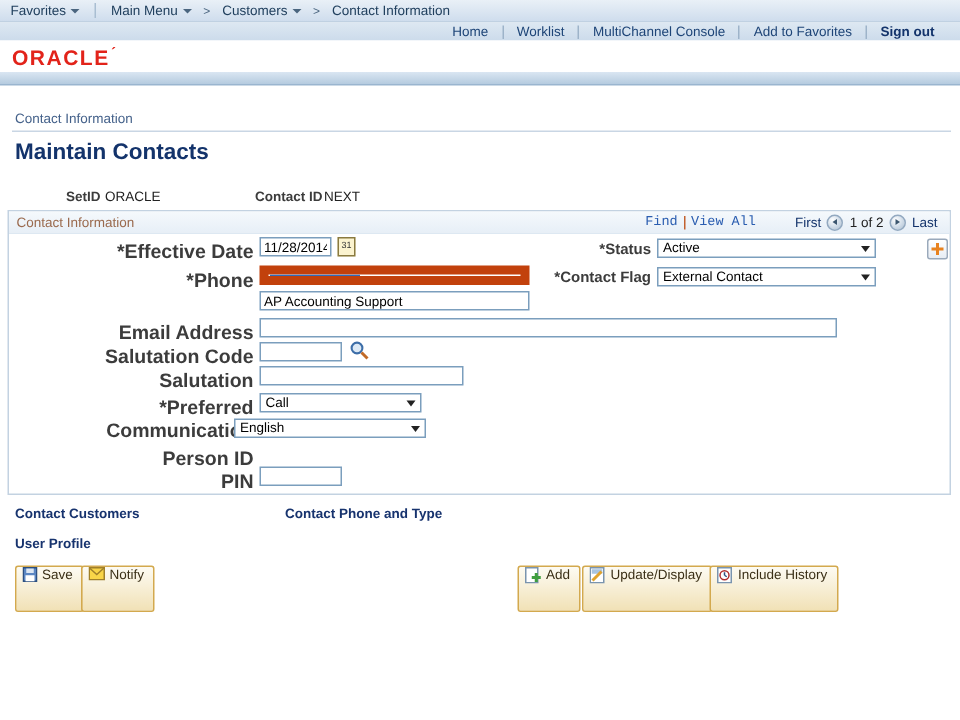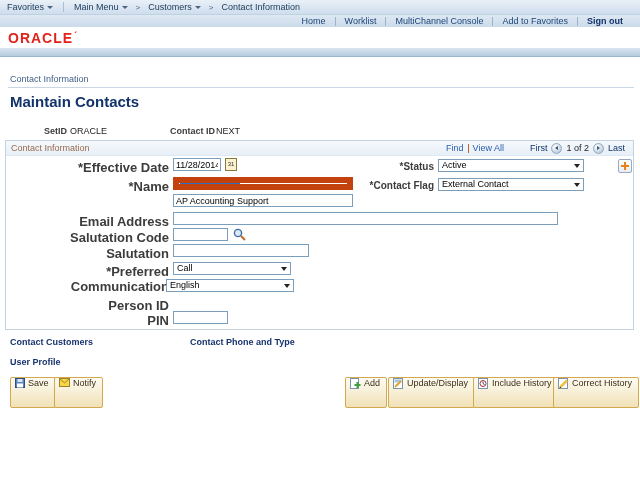--- a/index.html
+++ b/index.html
@@ -47,21 +47,21 @@
   .keylbl{position:absolute;font-size:9px;font-weight:bold;color:#3c3c3c;}
   .keyval{position:absolute;font-size:9px;color:#222;}
 
   
   .groupbox{position:absolute;left:5px;top:140px;width:629px;height:190px;box-sizing:border-box;
             border:1px solid #c3d2e1;background:#fff;}
   .gb-header{height:14px;background:linear-gradient(#f5f9fc,#e7eff7);border-bottom:1px solid #dde8f2;
              display:flex;align-items:center;font-size:9px;}
   .gb-title{color:#9a6a4e;padding-left:5px;}
   .gb-nav{margin-left:auto;display:flex;align-items:center;gap:4px;padding-right:8px;}
-  .gblink{color:#2a5db0;cursor:pointer;}
+  .gblink{color:#2a5db0;cursor:pointer;font-family:Liberation Mono, monospace;}
   .gbsep{width:1px;height:9px;background:#c2612f;}
   .firstlast{color:#13336b;}
   .first-label{margin-left:22px;}
   .page-ind{color:#222;}
   .navcircle{width:11px;height:11px;border-radius:50%;box-sizing:border-box;cursor:pointer;
              background:radial-gradient(circle at 35% 30%,#ffffff,#cfdbe7 55%,#aebfd0);
              border:1px solid #93a9c0;display:flex;align-items:center;justify-content:center;}
   .tri-l{width:0;height:0;border-top:2.5px solid transparent;border-bottom:2.5px solid transparent;
          border-right:3.5px solid #3b566f;}
   .tri-r{width:0;height:0;border-top:2.5px solid transparent;border-bottom:2.5px solid transparent;
@@ -166,21 +166,21 @@
         <span class="firstlast">Last</span>
       </div>
     </div>
 
     <span class="lbl" style="top:19px;">*Effective Date</span>
     <input class="inp" style="left: 167px; top: 17px; width: 48px;" type="text" value="11/28/2014">
     <span class="calicon" style="left:219px;top:17px;">
         <span>31</span>
       </span>
 
-    <span class="lbl" style="top:38px;">*Name</span>
+    <span class="lbl" style="top:38px;">*Phone</span>
     <div class="inp-div" style="left:167px;top:36px;width:180px;">
       <span class="sel">Maria Gunther</span>
     </div>
 
     <input class="inp" style="left: 167px; top: 53px; width: 180px;" type="text" value="AP Accounting Support">
 
     <span class="lbl" style="top:73px;">Email Address</span>
     <input class="inp" style="left: 167px; top: 71px; width: 385px;" type="text" value="">
 
     <span class="lbl" style="top:89px;">Salutation Code</span>
@@ -189,25 +189,25 @@
       <svg width="13" height="13" viewBox="0 0 13 13">
           <circle cx="5" cy="5" r="3.6" fill="#dce9f5" stroke="#3d6ea8" stroke-width="1.4"></circle>
           <line x1="8" y1="8" x2="12" y2="12" stroke="#c06a28" stroke-width="2"></line>
         </svg>
     </span>
 
     <span class="lbl" style="top:105px;">Salutation</span>
     <input class="inp" style="left: 167px; top: 103px; width: 136px;" type="text" value="">
 
     <span class="lbl" style="top:123px;">*Preferred Communication</span>
-    <div class="dd" style="left:167px;top:121px;width:118px;">
+    <div class="dd" style="left:167px;top:121px;width:108px;">
       <span>Call</span>
     </div>
 
-    <div class="dd" style="left:160px;top:138px;width:128px;">
+    <div class="dd" style="left:150px;top:138px;width:128px;">
       <span>English</span>
     </div>
 
     <span class="lbl" style="top:172px;">PIN</span>
 
     <span class="lbl" style="top:157px;">Person ID</span>
     <input class="inp" style="left: 167px; top: 170px; width: 55px;" type="text" value="">
 
     <span class="rlbl" style="top:20px;">*Status</span>
     <div class="dd" style="left:432px;top:18px;width:146px;">
@@ -259,22 +259,14 @@
   </button>
   <button class="btn" style="left:473px;top:377px;">
     <svg width="11" height="11" viewBox="0 0 11 11">
         <rect x="0.5" y="0.5" width="9" height="10" fill="#fff" stroke="#7a94ae"></rect>
         <circle cx="5" cy="5.5" r="3" fill="#fff" stroke="#b03030"></circle>
         <line x1="5" y1="5.5" x2="5" y2="3.5" stroke="#2c4f80"></line>
         <line x1="5" y1="5.5" x2="6.5" y2="6.5" stroke="#2c4f80"></line>
       </svg>
     <span>Include History</span>
   </button>
-  <button class="btn" style="left:553px;top:377px;">
-    <svg width="11" height="11" viewBox="0 0 11 11">
-        <rect x="0.5" y="0.5" width="9" height="10" fill="#fff" stroke="#7a94ae"></rect>
-        <line x1="2" y1="9.5" x2="9" y2="2.5" stroke="#f0c040" stroke-width="2.5"></line>
-        <line x1="1.5" y1="10" x2="3" y2="9" stroke="#333" stroke-width="1"></line>
-      </svg>
-    <span>Correct History</span>
-  </button>
 
 </div>
 
 </body></html>

